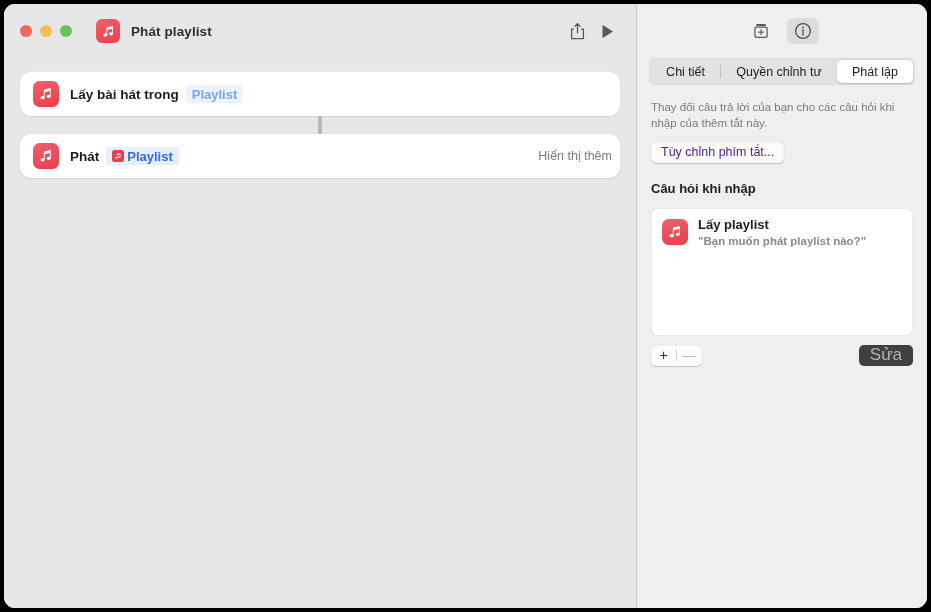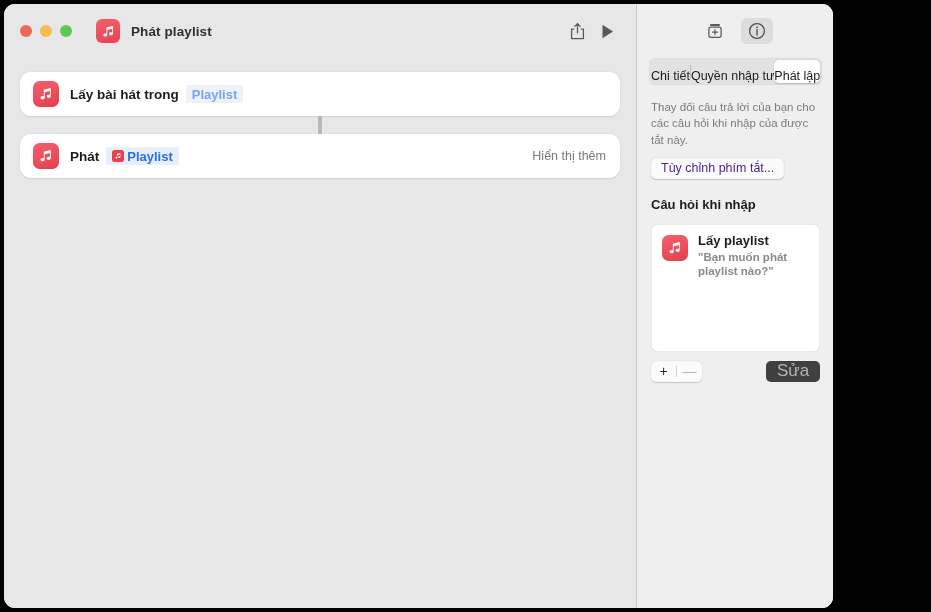--- a/index.html
+++ b/index.html
@@ -12,21 +12,21 @@
     height: 612px;
     overflow: hidden;
     font-family: "Liberation Sans", "DejaVu Sans", sans-serif;
     -webkit-font-smoothing: antialiased;
   }
 
   .window {
     position: absolute;
     left: 4px;
     top: 4px;
-    width: 829px;
+    width: 923px;
     height: 604px;
     border-radius: 11px;
     overflow: hidden;
     background: #e7e6e6;
     display: flex;
     flex-direction: row;
     box-shadow: 0 0 0 0.5px rgba(0,0,0,0.25);
   }
 
   
@@ -94,21 +94,21 @@
   .actions {
     margin: 14px 16px 0 16px;
     position: relative;
   }
   .card {
     background: #ffffff;
     border-radius: 11px;
     height: 44px;
     display: flex;
     align-items: center;
-    padding: 0 14px 0 13px;
+    padding: 0 8px 0 13px;
     box-sizing: border-box;
     box-shadow: 0 0.5px 1.5px rgba(0,0,0,0.10);
   }
   .card-icon {
     width: 26px; height: 26px;
     border-radius: 6.5px;
     background: linear-gradient(160deg, #f4606c 0%, #e43f4d 100%);
     display: flex;
     align-items: center;
     justify-content: center;
@@ -211,21 +211,21 @@
     display: flex;
     align-items: center;
     padding: 2px;
     box-sizing: content-box;
     box-shadow: inset 0 0 0 0.5px rgba(0,0,0,0.05);
   }
   .seg {
     flex: 1 1 auto;
     height: 23px;
     display: flex;
-    align-items: flex-end;
+    align-items: center;
     justify-content: center;
     font-size: 12.5px;
     color: #1d1d1f;
     border-radius: 5px;
     position: relative;
     white-space: nowrap;
   }
   .seg.selected {
     background: #ffffff;
     box-shadow: 0 0.5px 1.5px rgba(0,0,0,0.18);
@@ -445,31 +445,31 @@
         </svg>
       </div>
     </div>
 
     <div class="segmented">
       <div class="seg">
         <span>Chi tiết</span>
       </div>
       <div class="seg-sep"></div>
       <div class="seg">
-        <span>Quyền nhập tư</span>
+        <span>Quyền chỉnh tư</span>
       </div>
       <div class="seg selected">
         <span>Phát lập</span>
       </div>
     </div>
 
     <div class="insp-body">
 
       <div>
-        <div class="sec-desc">Thay đổi câu trả lời của bạn cho các câu hỏi khi nhập của được tắt này.</div>
+        <div class="sec-desc">Thay đổi câu trả lời của bạn cho các câu hỏi khi nhập của thêm tắt này.</div>
         <div class="plain-btn">Tùy chỉnh phím tắt...</div>
       </div>
 
       <div class="sec-gap"></div>
 
       <div>
         <div class="sec-title">Câu hỏi khi nhập</div>
 
         <div class="q-list">
           <div class="q-item">

